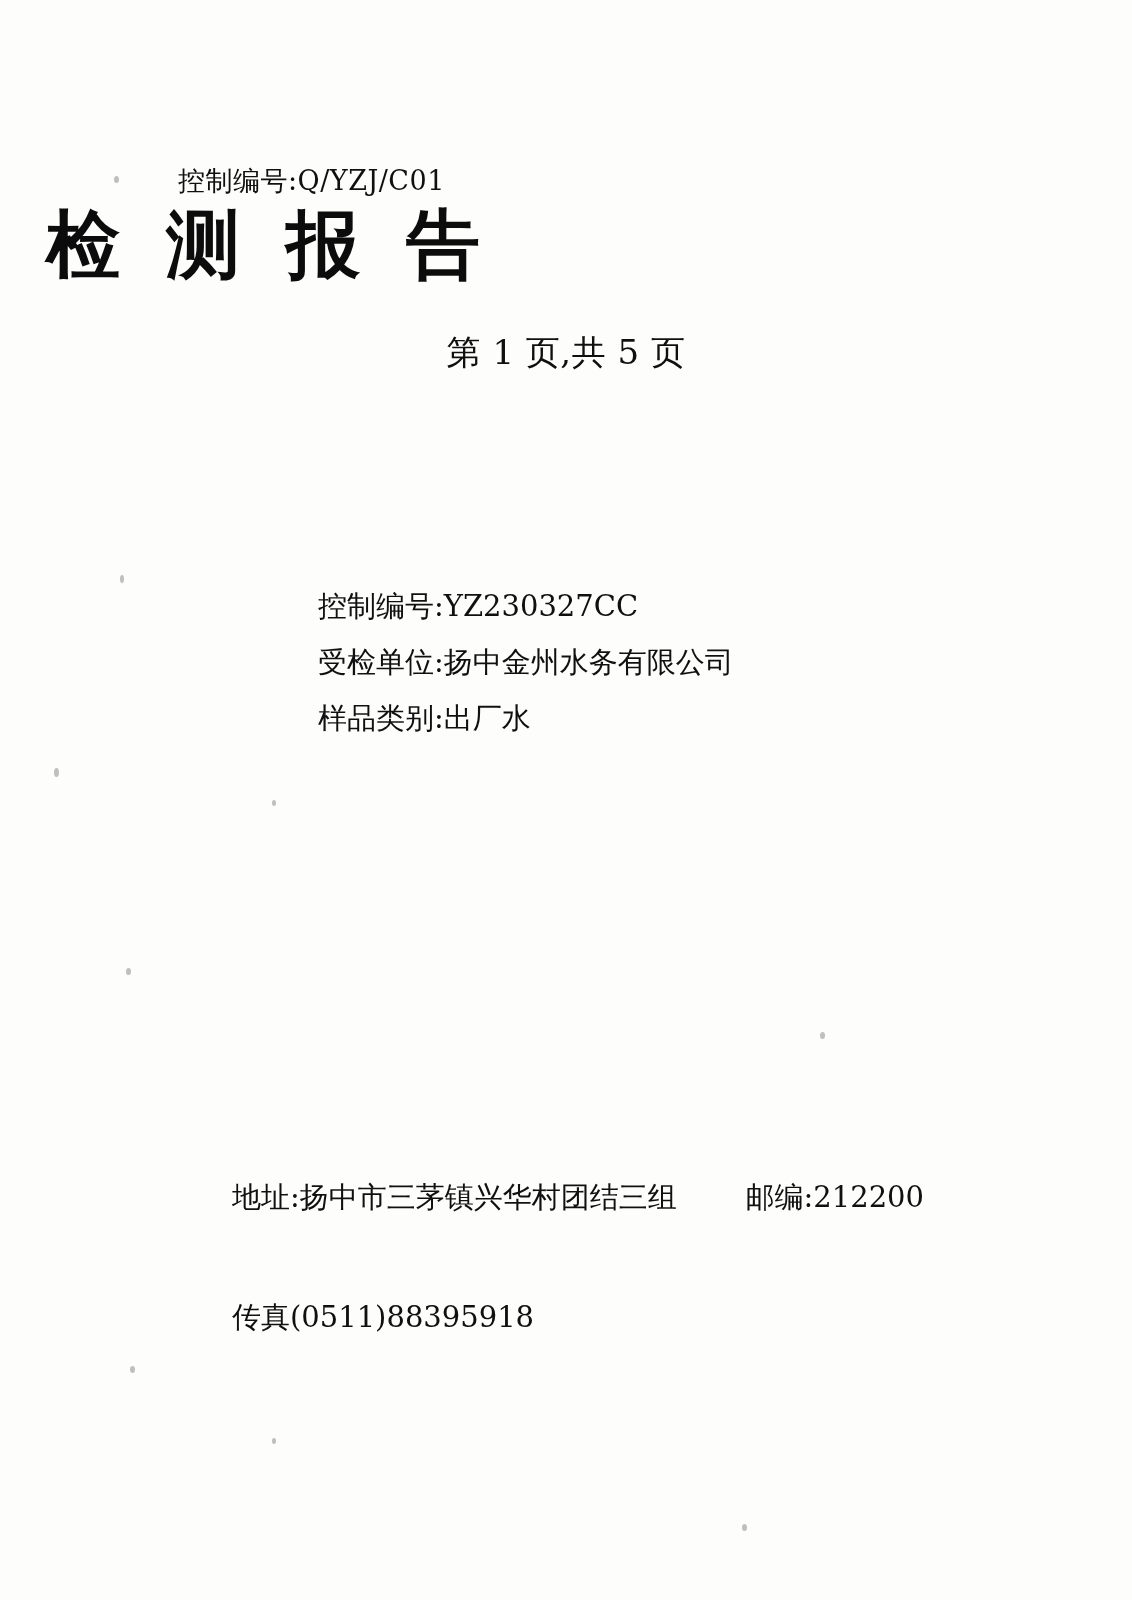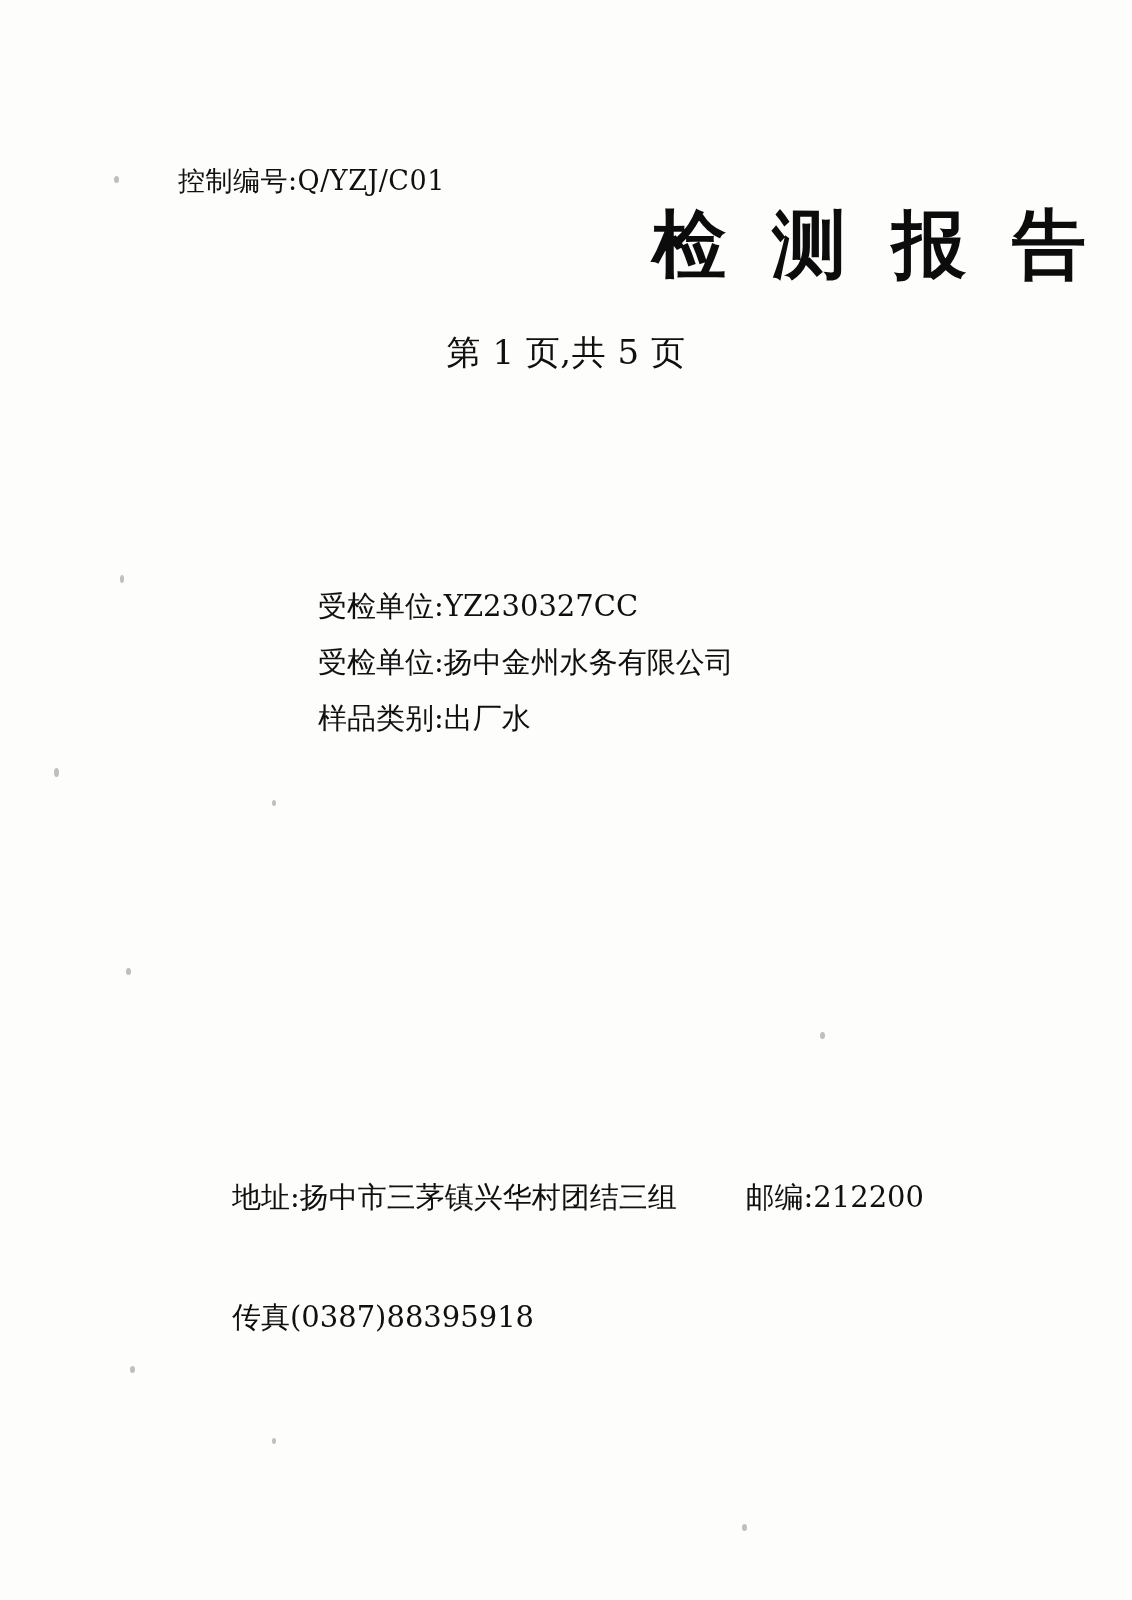--- a/index.html
+++ b/index.html
@@ -38,21 +38,21 @@
     letter-spacing: .5px;
     white-space: nowrap;
     margin-top: 23px;
   }
 
   .doc-title {
     position: absolute;
     left: 0;
     right: 0;
     top: 196px;
-    text-align: right;
+    text-align: left;
     font-size: 74px;
     font-weight: 700;
     letter-spacing: 46px;
     text-indent: 46px;
     font-family: "DejaVu Serif", "Liberation Serif", serif;
     color: #0c0c0c;
   }
 
   .page-count {
     position: absolute;
@@ -121,28 +121,28 @@
   <span class="speck" style="left:272px; top:1438px; width:4px; height:6px;"></span>
   <span class="speck" style="left:742px; top:1524px; width:5px; height:7px;"></span>
 
   <div class="control-no">控制编号:Q/YZJ/C01</div>
 
   <div class="doc-title">检测报告</div>
 
   <div class="page-count">第 1 页,共 5 页</div>
 
   <div class="meta-block">
-    <span class="meta-line">受检单位:YZ230327CC</span>
+    <span class="meta-line">控制编号:YZ230327CC</span>
     <span class="meta-line">受检单位:扬中金州水务有限公司</span>
     <span class="meta-line">样品类别:出厂水</span>
   </div>
 
 
   <div class="addr-row">
     <span>地址:扬中市三茅镇兴华村团结三组</span>
     <span>邮编:212200</span>
   </div>
 
   <div class="contact-row">
-    <span>传真(0387)88395918</span>
+    <span>传真(0511)88395918</span>
   </div>
 
 </div>
 
 </body></html>

